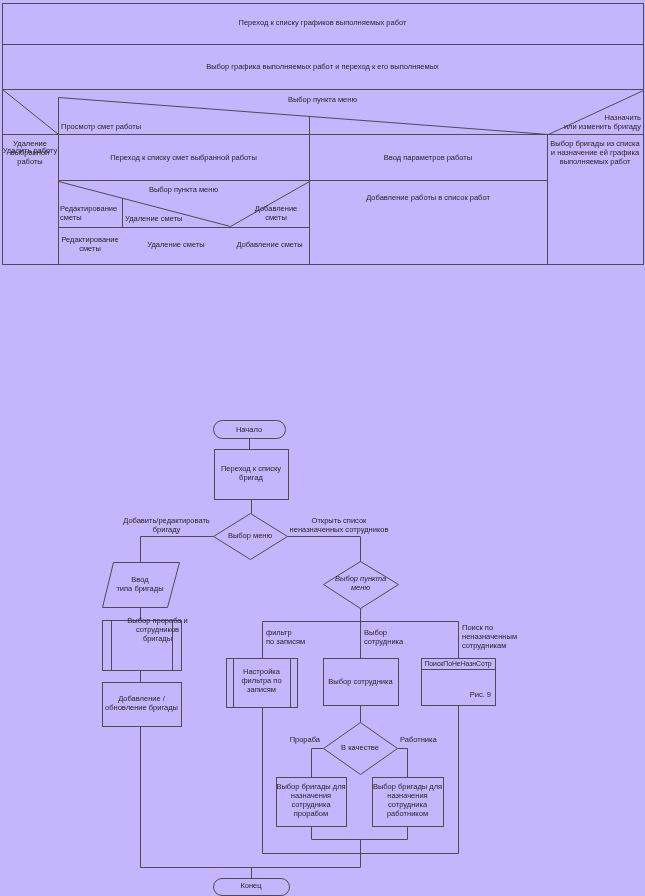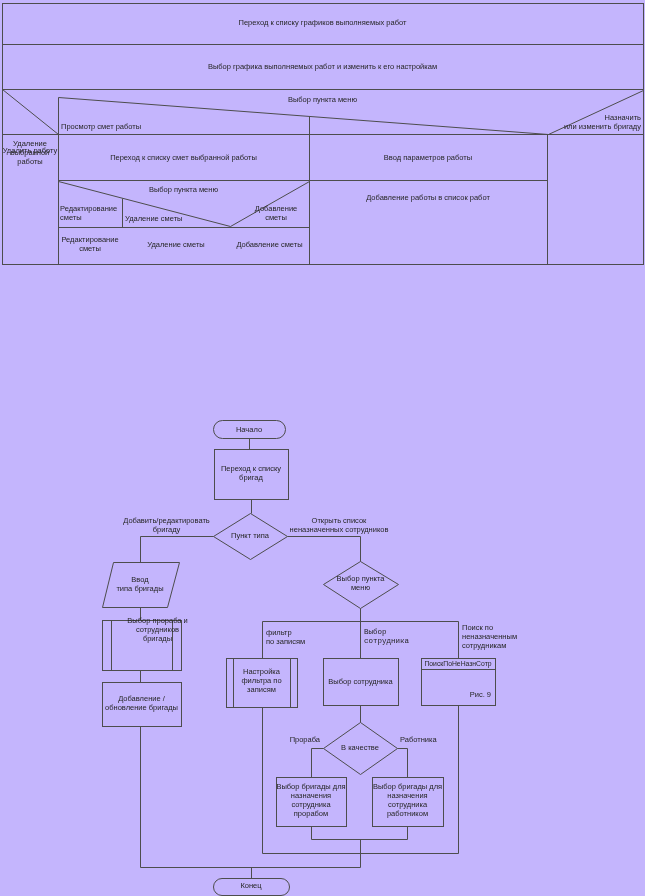--- a/index.html
+++ b/index.html
@@ -86,63 +86,66 @@
         <path d="M421,669 H495"></path>
         <polygon points="360,722 397,748 360,774 323,748"></polygon>
         <rect x="276" y="777" width="70" height="49"></rect>
         <rect x="372" y="777" width="71" height="49"></rect>
         <rect x="213" y="878" width="76" height="17" rx="8.5" ry="8.5"></rect>
       </g>
     </g>
   </svg>
 
   <div class="lbl" style="left:2px; top:18px; width:641px;">Переход к списку графиков выполняемых работ</div>
-  <div class="lbl" style="left:2px; top:62px; width:641px;">Выбор графика выполняемых работ и изменить к его настройкам</div>
+  <div class="lbl" style="left:2px; top:62px; width:641px;">Выбор графика выполняемых работ и переход к его выполняемых</div>
   <div class="lbl" style="left:2px; top:95px; width:641px;">Выбор пункта меню</div>
   <div class="lbl" style="left:2px; top:122px; width:56px;margin-top:24px;">Удалить работу</div>
   <div class="lbl l" style="left:61px; top:122px; width:160px;">Просмотр смет работы</div>
   <div class="lbl r" style="left:510px; top:113px; width:131px;">Назначить
 или изменить бригаду</div>
   <div class="lbl" style="left:2px; top:139px; width:56px;">Удаление
 выбранной
 работы</div>
   <div class="lbl" style="left:58px; top:153px; width:251px;">Переход к списку смет выбранной работы</div>
   <div class="lbl" style="left:309px; top:153px; width:238px;">Ввод параметров работы</div>
+  <div class="lbl" style="left:547px; top:139px; width:96px;">Выбор бригады из списка
+и назначение ей графика
+выполняемых работ</div>
   <div class="lbl" style="left:58px; top:185px; width:251px;">Выбор пункта меню</div>
   <div class="lbl l" style="left:60px; top:204px; width:62px;">Редактирование
 сметы</div>
   <div class="lbl l" style="left:125px; top:214px; width:100px;">Удаление сметы</div>
   <div class="lbl" style="left:245px; top:204px; width:62px;">Добавление
 сметы</div>
   <div class="lbl" style="left:58px; top:235px; width:64px;">Редактирование
 сметы</div>
   <div class="lbl" style="left:122px; top:240px; width:108px;">Удаление сметы</div>
   <div class="lbl" style="left:230px; top:240px; width:79px;">Добавление сметы</div>
   <div class="lbl" style="left:309px; top:193px; width:238px;">Добавление работы в список работ</div>
 
   <div class="lbl" style="left:213px; top:425px; width:72px;">Начало</div>
   <div class="lbl" style="left:214px; top:464px; width:74px;">Переход к списку
 бригад</div>
-  <div class="lbl" style="left:213px; top:531px; width:74px;">Пункт типа</div>
+  <div class="lbl" style="left:213px; top:531px; width:74px;">Выбор меню</div>
   <div class="lbl" style="left:120px; top:516px; width:93px;">Добавить/редактировать
 бригаду</div>
   <div class="lbl" style="left:289px; top:516px; width:100px;">Открыть список
 неназначенных сотрудников</div>
   <div class="lbl" style="left:105px; top:575px; width:70px;">Ввод
 типа бригады</div>
   <div class="lbl" style="left:104px; top:616px; width:75px;padding-left:16px;">Выбор прораба и
 сотрудников
 бригады</div>
   <div class="lbl" style="left:103px; top:694px; width:77px;">Добавление /
 обновление бригады</div>
-  <div class="lbl" style="left:323px; top:574px; width:75px;">Выбор пункта
+  <div class="lbl" style="left:323px; top:574px; width:75px;font-style:italic;">Выбор пункта
 меню</div>
   <div class="lbl l" style="left:266px; top:628px; width:60px;">фильтр
 по записям</div>
-  <div class="lbl l" style="left:364px; top:628px; width:60px;font-family:Liberation Mono, monospace;">Выбор
+  <div class="lbl l" style="left:364px; top:628px; width:60px;">Выбор
 сотрудника</div>
   <div class="lbl l" style="left:462px; top:623px; width:72px;">Поиск по
 неназначенным
 сотрудникам</div>
   <div class="lbl" style="left:228px; top:667px; width:67px;">Настройка
 фильтра по
 записям</div>
   <div class="lbl" style="left:323px; top:677px; width:75px;">Выбор сотрудника</div>
   <div class="lbl tiny" style="left:421px; top:660px; width:74px;">ПоискПоНеНазнСотр</div>
   <div class="lbl r" style="left:431px; top:690px; width:60px;">Рис. 9</div>

